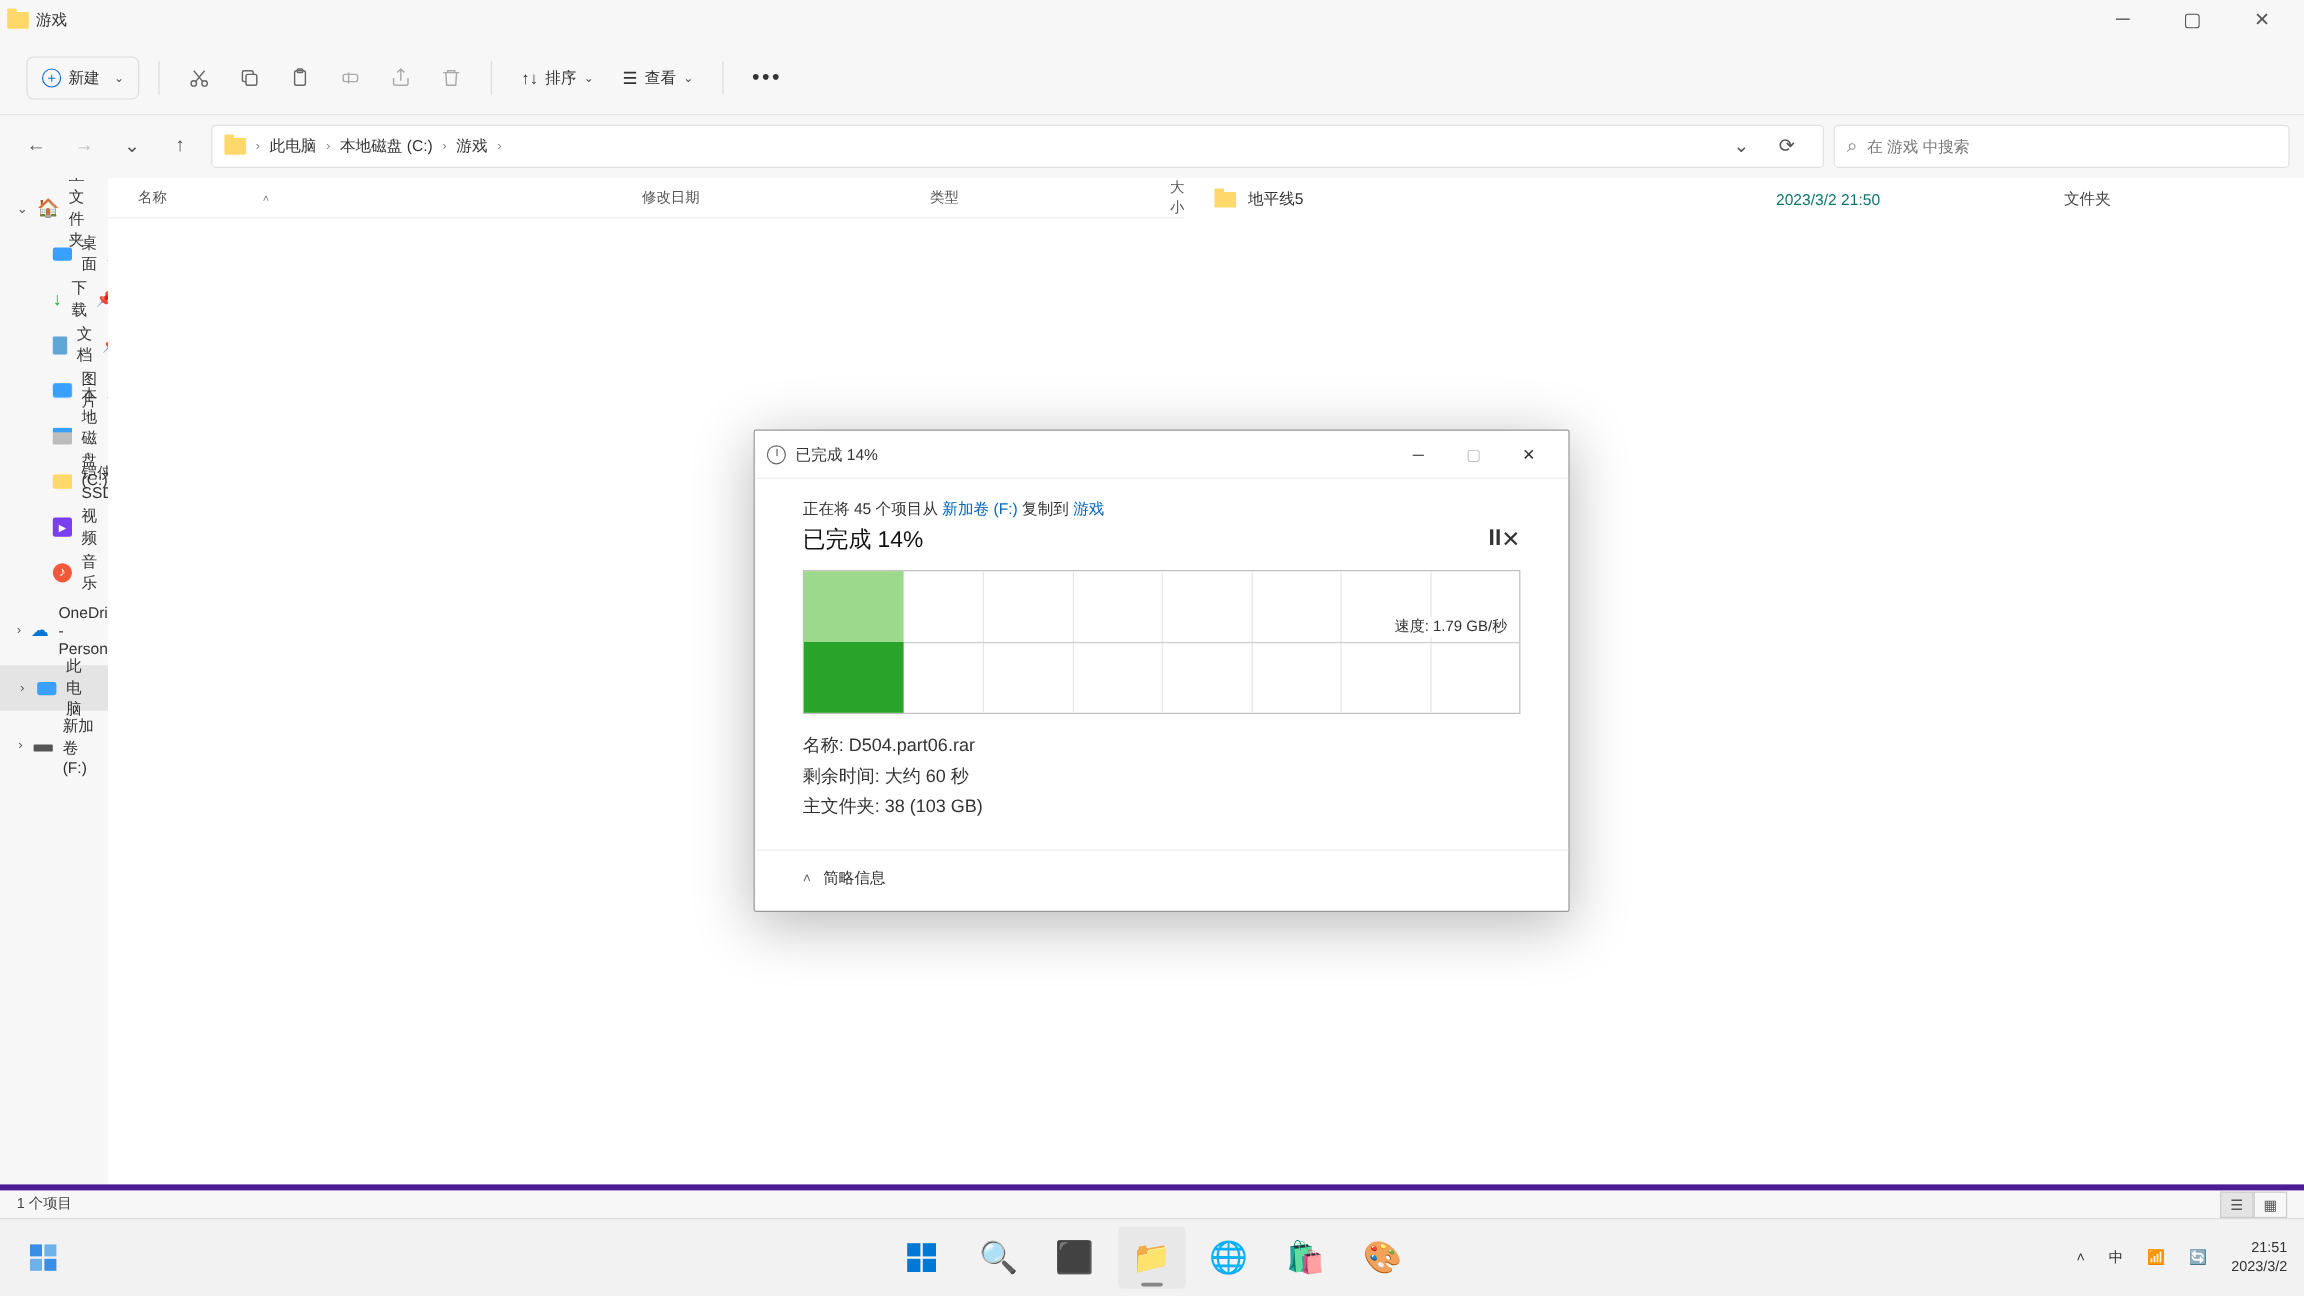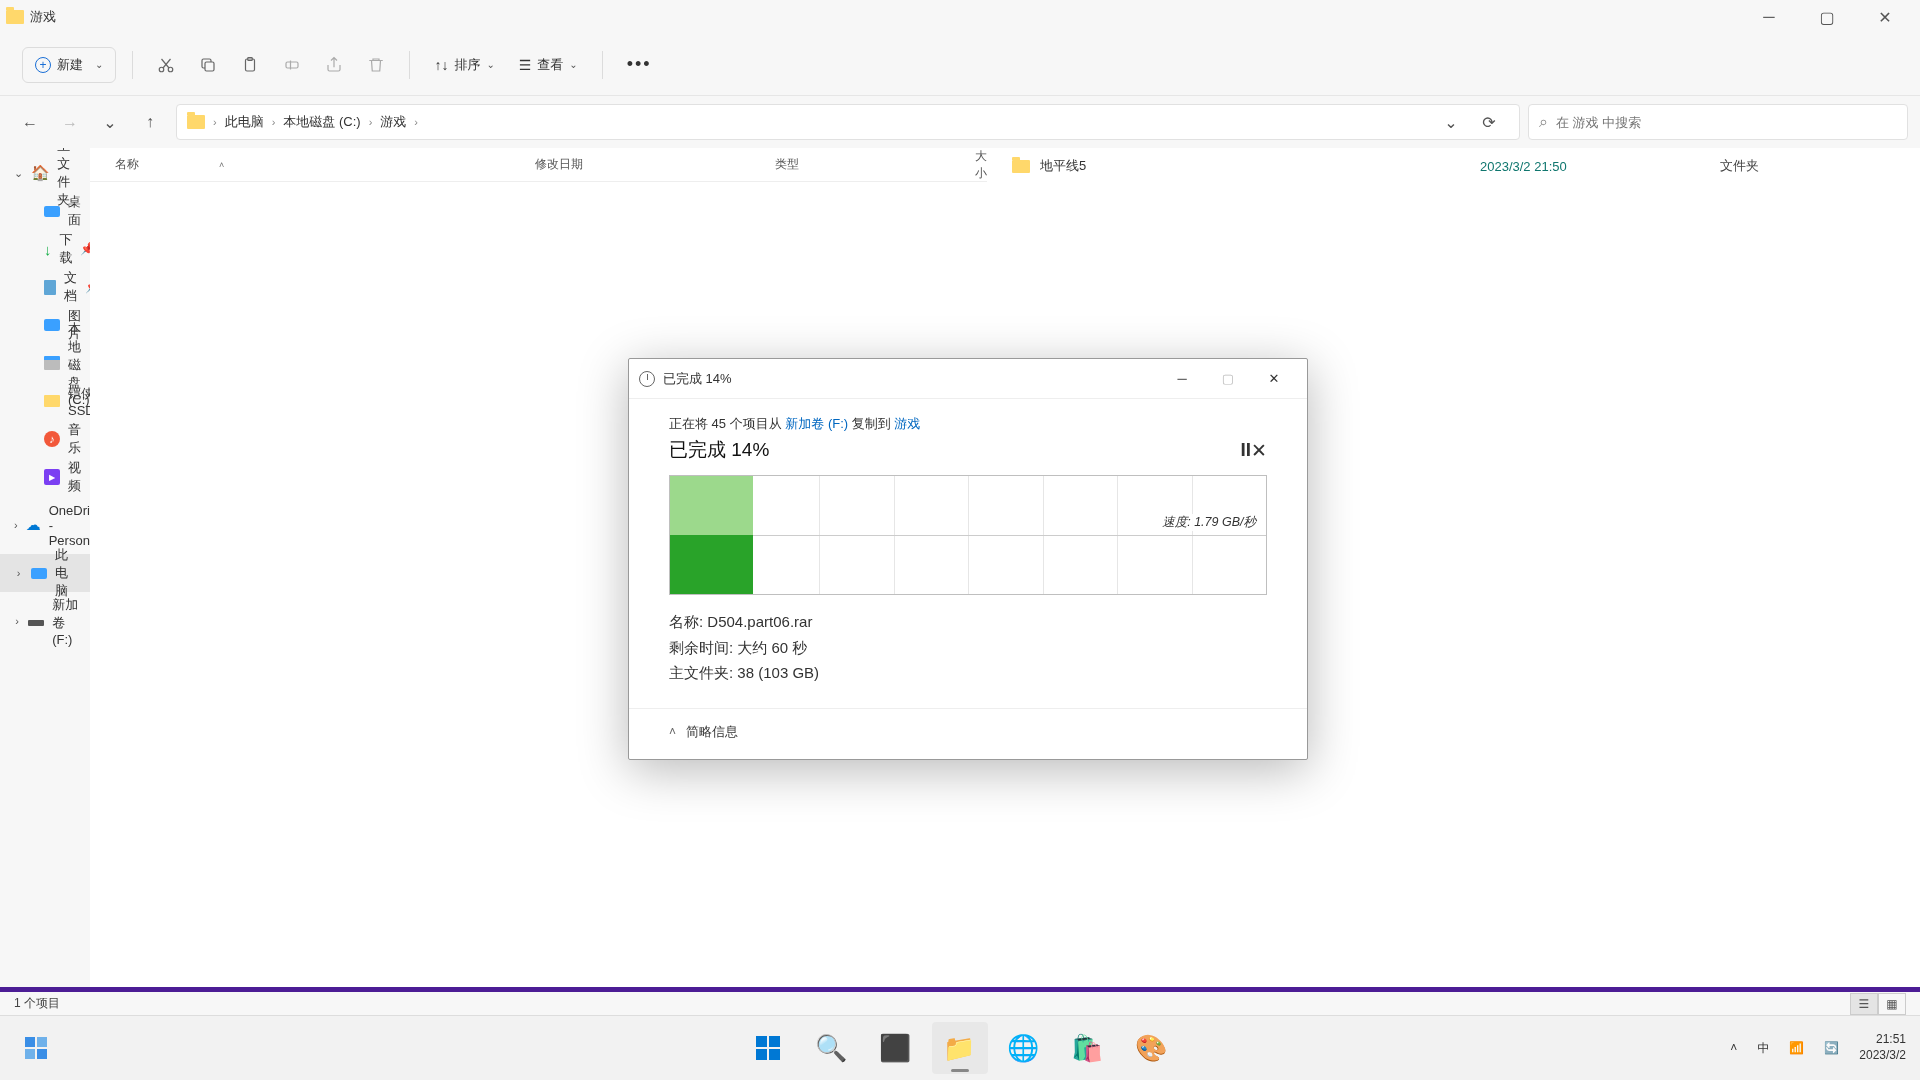--- a/index.html
+++ b/index.html
@@ -87,21 +87,21 @@
 .dlgtitle .t{font-size:13px;color:#333;}
 .dlgwinbtns{margin-left:auto;display:flex;}
 .dlgwb{width:46px;height:40px;display:flex;align-items:center;justify-content:center;color:#333;font-size:13px;}
 .dlgwb.max{color:#bbb;}
 .dlgbody{padding:16px 40px 10px;}
 .copyline{font-size:13px;color:#333;margin-bottom:4px;}
 .copyline .lk{color:#0067c0;}
 .progline{display:flex;align-items:center;gap:14px;margin-bottom:12px;}
 .progtext{font-size:19px;color:#111;flex:1;}
 .pbtnrow{display:flex;font-size:19px;color:#333;}
-.chart{height:120px;border:1px solid #bfbfbf;position:relative;margin-bottom:14px;background:#fff;font-style:italic;}
+.chart{height:120px;border:1px solid #bfbfbf;position:relative;margin-bottom:14px;background:#fff;}
 .chart .gridv{position:absolute;top:0;bottom:0;width:1px;background:#e6e6e6;}
 .chart .mid{position:absolute;left:0;right:0;top:50%;height:1px;background:#ccc;}
 .chart .fill-top{position:absolute;top:0;left:0;height:50%;width:14%;background:#9cd98c;}
 .chart .fill-bot{position:absolute;bottom:0;left:0;height:50%;width:14%;background:#29a329;}
 .chart .spd{position:absolute;right:8px;top:38px;font-size:12.5px;color:#333;background:rgba(255,255,255,0.9);padding:0 2px;}
 .detail{font-size:15px;color:#333;line-height:1.7;margin-bottom:12px;}
 .expander{border-top:1px solid #eee;padding:14px 40px 18px;display:flex;align-items:center;gap:10px;font-size:13px;color:#333;}
 .expander .arr{color:#666;font-size:12px;}
 
 
@@ -251,26 +251,26 @@
         </div>
       <div class="sideitem l1">
           <span class="sideic ic-disk"></span>
           <span>本地磁盘 (C:)</span>
         </div>
       <div class="sideitem l1">
           <span class="sideic ic-folder"></span>
           <span>铠侠SSD</span>
         </div>
       <div class="sideitem l1">
+          <span class="sideic ic-video"></span>
+          <span>视频</span>
+        </div>
+      <div class="sideitem l1">
           <span class="sideic ic-music"></span>
           <span>音乐</span>
-        </div>
-      <div class="sideitem l1">
-          <span class="sideic ic-video"></span>
-          <span>视频</span>
         </div>
       <div style="height:10px"></div>
       <div class="sideitem">
           <span class="chevx">›</span>
           <span class="sideic ic-cloud"></span>
           <span>OneDrive - Persona</span>
         </div>
       <div style="height:10px"></div>
       <div class="sideitem sel">
           <span class="chevx">›</span>

